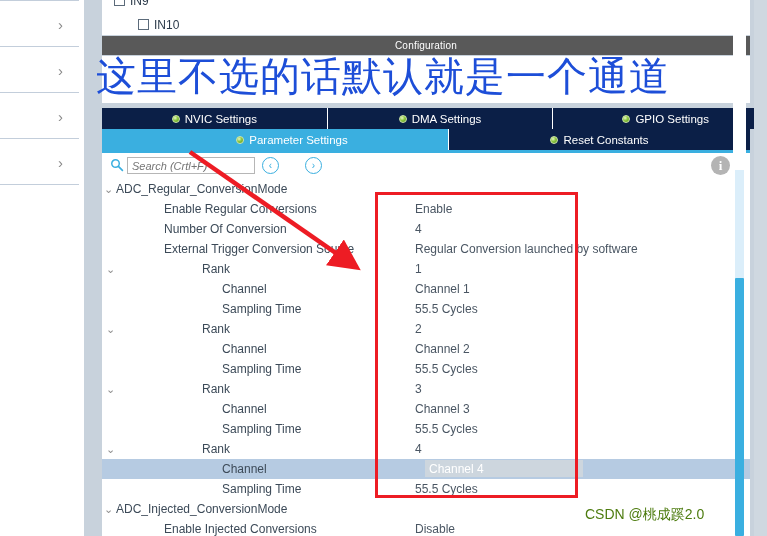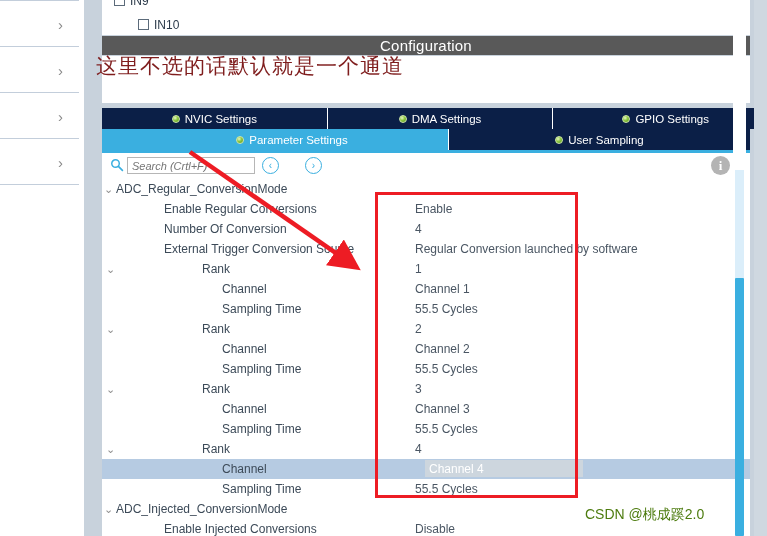--- a/index.html
+++ b/index.html
@@ -40,21 +40,21 @@
   }
   .chk-line{position:absolute;left:12px;color:#2b3a4a;font-size:12px;}
   .chk-box{
     display:inline-block;width:9px;height:9px;border:1px solid #5c6b7a;
     background:#fff;vertical-align:-1px;margin-right:5px;
   }
 
   
   #configBar{
     position:absolute;left:6px;top:36px;width:648px;height:19px;
-    background:#595959;color:#ffffff;font-size:15px;
+    background:#595959;color:#ffffff;font-size:10px;
     display:flex;align-items:center;justify-content:center;letter-spacing:.2px;
   }
 
   
   #resetBtn{
     position:absolute;left:40px;top:69px;width:152px;height:21px;
     background:#9e9e9e;color:#4a4a4a;font-size:11px;
     display:flex;align-items:center;justify-content:center;
   }
   #resetStrip{
@@ -155,21 +155,21 @@
     background:#3aafe0;border-radius:1px;
   }
   #rightEdge2{
     position:absolute;left:754px;top:0;width:13px;height:536px;background:#cfd8e0;
   }
 
   
   #annotText{
     position:absolute;left:96px;top:56px;
     font-family:"DejaVu Sans","Liberation Sans",sans-serif;
-    font-size:21px;color:#7f1d1d;white-space:nowrap;line-height:1;
+    font-size:40px;color:#1d4ed8;white-space:nowrap;line-height:1;
     letter-spacing:1px;
     font-weight:500;
   }
   #redRect{
     position:absolute;left:375px;top:192px;width:203px;height:306px;
     border:3px solid #ed1c24;box-sizing:border-box;
   }
   #arrowSvg{position:absolute;left:0;top:0;width:767px;height:536px;pointer-events:none;}
 
   #watermark{
@@ -233,21 +233,21 @@
         <span>GPIO Settings</span>
       </div>
     </div>
     <div class="tabrow tabrow2">
       <div class="tab active t-param">
         <span class="tab-dot"></span>
         <span>Parameter Settings</span>
       </div>
       <div class="tab t-user">
         <span class="tab-dot"></span>
-        <span>User Sampling</span>
+        <span>Reset Constants</span>
       </div>
     </div>
   </div>
   <div id="tabUnderline"></div>
 
   <div id="content">
 
     <div id="searchRow">
       <svg id="searchIcon" viewBox="0 0 16 16">
         <circle cx="6.3" cy="6.3" r="4.3" fill="none" stroke="#3aafe0" stroke-width="1.7"></circle>

